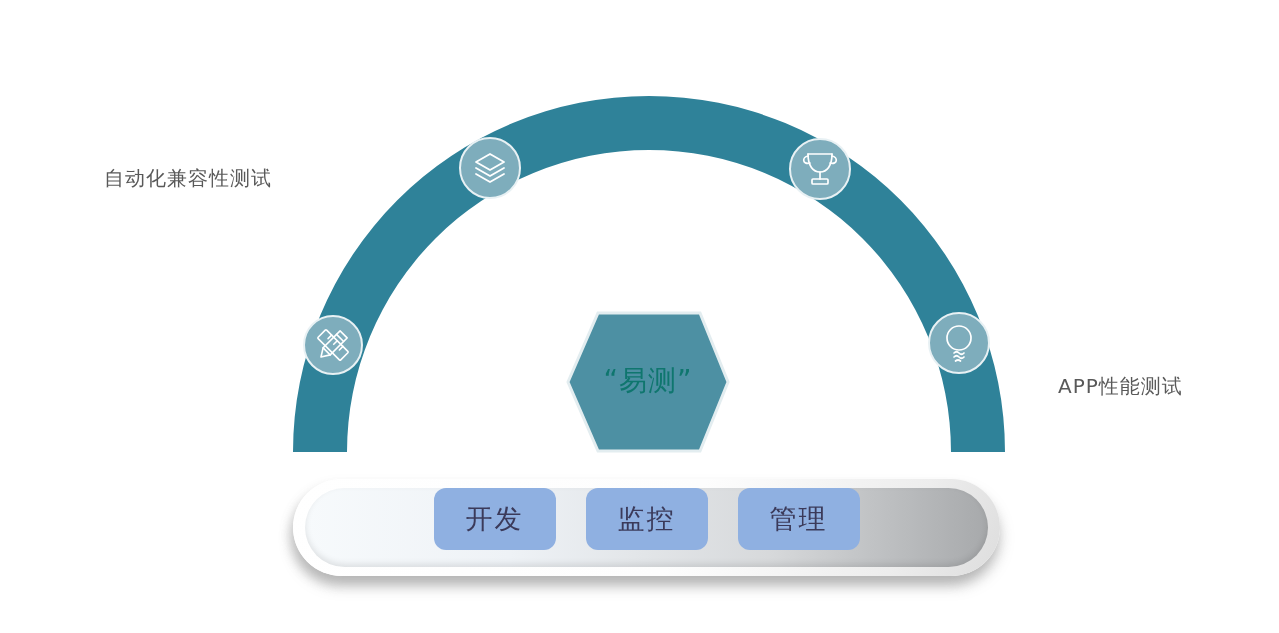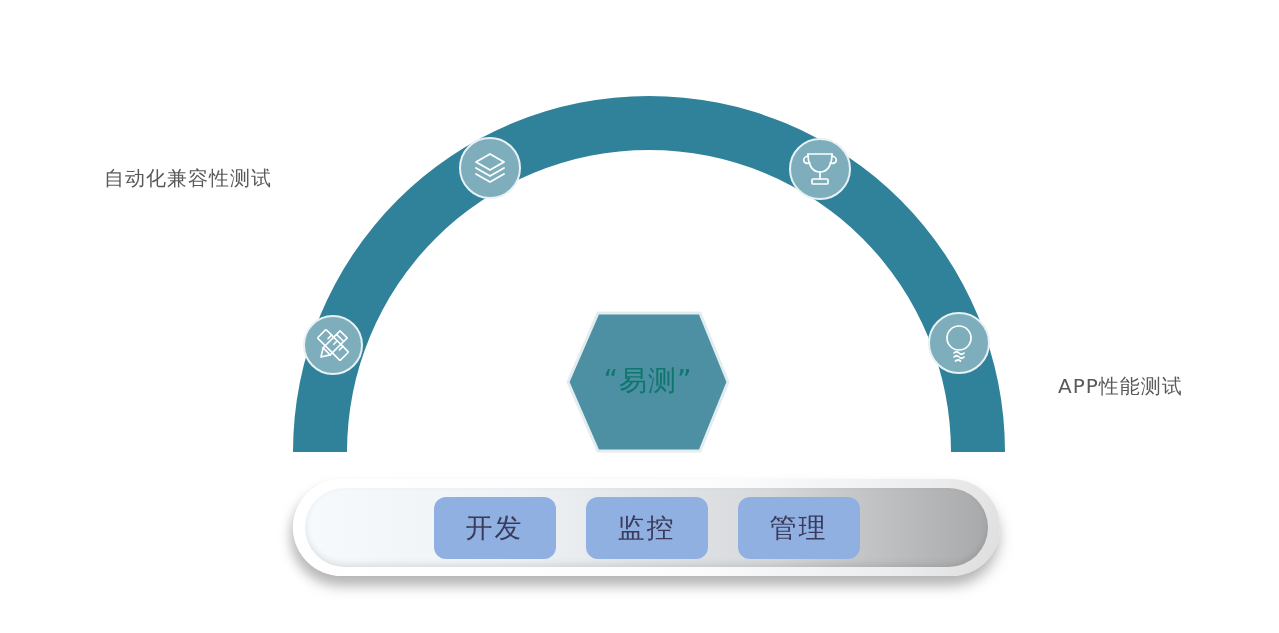--- a/index.html
+++ b/index.html
@@ -27,21 +27,21 @@
     position:absolute; left:293px; top:479px; width:707px; height:97px;
     border-radius:49px;
     background:linear-gradient(115deg,#ffffff 0%,#fdfdfd 55%,#ededed 85%,#dddddd 100%);
     box-shadow:0 10px 14px rgba(110,110,110,0.40), -4px 8px 10px rgba(150,150,150,0.25);
   }
   .capsule-inner {
     position:absolute; left:12px; right:12px; top:9px; bottom:9px;
     border-radius:40px;
     background:linear-gradient(90deg,#f7fafc 0%,#eef2f6 30%,#d7d9db 68%,#a7a9ab 100%);
     box-shadow:inset 0 -3px 6px rgba(0,0,0,0.10);
-    display:flex; align-items:center; justify-content:center; gap:30px;
+    display:flex; justify-content:center; gap:30px;
   }
   .step-btn {
     width:122px; height:62px; border:none; border-radius:12px;
     background:#8FB0E1; color:#3B3A5A; font-size:27px; letter-spacing:2px;
     font-family:inherit; display:flex; align-items:center; justify-content:center;
     cursor:pointer;
   }
 </style>
 </head>
 <body>

